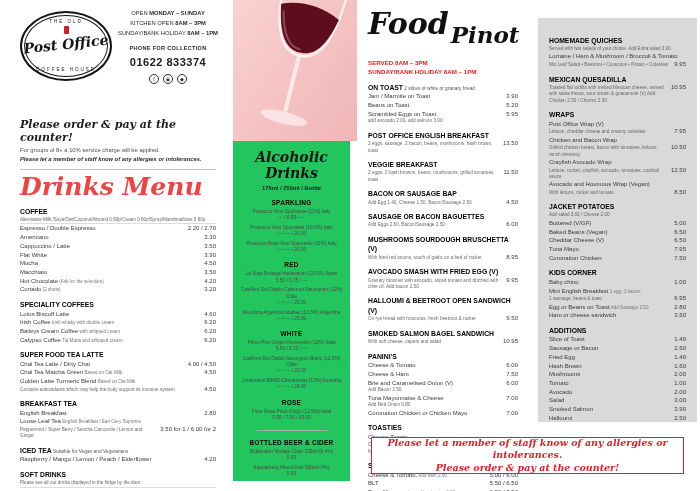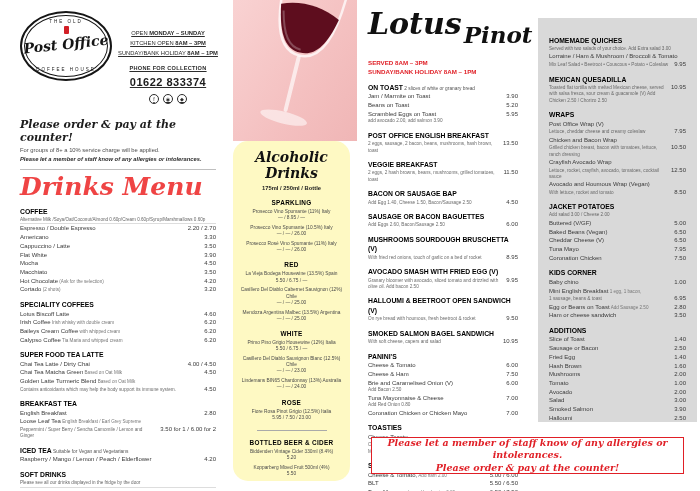--- a/index.html
+++ b/index.html
@@ -9,21 +9,21 @@
 
   
   .left-col{position:absolute;left:20px;top:8px;width:196px;}
   .hdr{position:relative;height:108px;}
   .logo{position:absolute;left:0;top:3px;width:88px;height:66px;border:2px solid #151515;border-radius:50%;}
   .logo::after{content:"";position:absolute;inset:2px;border:1px solid #151515;border-radius:50%;}
   .logo-top{position:absolute;top:6px;left:0;right:0;text-align:center;font-size:4.5px;letter-spacing:2px;color:#151515;}
   .postbox{position:absolute;top:13px;left:50%;margin-left:-2.5px;width:5px;height:8px;background:#d21f26;border-radius:1px;}
   .logo-name{position:absolute;top:23px;left:0;right:0;text-align:center;font-size:14px;color:#151515;transform:rotate(-6deg);}
   .logo-bottom{position:absolute;bottom:7px;left:0;right:0;text-align:center;font-size:4.5px;letter-spacing:2px;color:#151515;}
-  .hours{position:absolute;left:96px;top:21px;width:104px;text-align:center;font-size:5.8px;line-height:1.7;color:#2c2c2c;text-decoration:underline;}
+  .hours{position:absolute;left:96px;top:1px;width:104px;text-align:center;font-size:5.8px;line-height:1.7;color:#2c2c2c;}
   .hours b{font-weight:bold;}
   .phone-label{margin-top:5px;font-weight:bold;font-size:5.6px;letter-spacing:.3px;}
   .phone{font-weight:bold;font-size:11px;letter-spacing:.5px;color:#1c1c1c;}
   .social{margin-top:2px;display:flex;justify-content:center;gap:4px;}
   .social span{width:8px;height:8px;border:1px solid #2c2c2c;border-radius:50%;font-size:5px;line-height:8px;display:inline-block;color:#2c2c2c;}
   .order-note{font-size:11px;color:#1d1d1d;margin-top:2px;}
   .service-note{font-size:5.8px;margin-top:3px;color:#4c4c4c;}
   .allergy-note{font-size:5.8px;margin-top:3px;font-weight:bold;font-style:italic;color:#2c2c2c;}
   .ruler{border:none;border-top:1px solid #bfbfbf;margin:7px 0 2px;}
   .menu-title{font-size:25px;color:#ef4444;margin:2px 0 2px;}
@@ -35,22 +35,22 @@
   .m-item{margin:0;}
   .m-row{display:flex;justify-content:space-between;align-items:baseline;}
   .m-name{font-size:6px;line-height:1.45;color:#3a3a3a;}
   .m-inote{font-size:4.6px;color:#777;}
   .m-price{font-size:6px;color:#3a3a3a;white-space:nowrap;margin-left:6px;}
   .m-desc{font-size:4.7px;color:#6a6a6a;line-height:1.35;}
 
   
   .photo{position:absolute;left:233px;top:0;width:124px;height:141px;
          background:linear-gradient(125deg,#f9d2d2 0%,#f4c0c0 60%,#f0b6b6 100%);overflow:hidden;}
-  .alcohol{position:absolute;left:233px;top:141px;width:117px;height:340px;background:#fef9c3;
-           padding:8px 7px;box-sizing:border-box;text-align:center;overflow:hidden;border-radius:15px;}
+  .alcohol{position:absolute;left:233px;top:141px;width:117px;height:340px;background:#22c55e;
+           padding:8px 7px;box-sizing:border-box;text-align:center;overflow:hidden;}
   .alc-title{font-size:14px;color:#111;}
   .alc-sub{font-weight:bold;font-size:5.8px;color:#222;margin:4px 0 2px;}
   .a-heading{font-weight:bold;font-size:6.4px;color:#000;margin:8px 0 3px;letter-spacing:.3px;}
   .a-item{margin-bottom:3.5px;}
   .a-name{font-size:4.8px;color:#4a4a4a;line-height:1.3;}
   .a-price{font-size:4.8px;color:#4a4a4a;line-height:1.3;}
   .a-divider{border-top:1px solid #aaa;width:70px;margin:9px auto 2px;}
 
   
   .food-col{position:absolute;left:368px;top:6px;width:150px;}
@@ -307,21 +307,21 @@
         </div>
         <div class="a-item">
           <div class="a-name">Kopparberg Mixed Fruit 500ml (4%)</div>
           <div class="a-price">5.50</div>
         </div>
       </div>
   </div>
 
   <div class="food-col">
     <div class="food-title">
-      <span class="food-a script">Lotus</span><span class="food-b script">Pinot</span>
+      <span class="food-a script">Food</span><span class="food-b script">Pinot</span>
     </div>
     <div class="served">
       <div><span class="pre">SERVED </span><b>8AM – 3PM</b></div>
       <div><span class="pre">SUNDAY/BANK HOLIDAY </span><b>8AM – 1PM</b></div>
     </div>
     <div id="food-sections">
         <div class="m-section">
           <div class="m-heading"><span>ON TOAST</span><span class="m-hnote"> 2 slices of white or granary bread</span></div>
           <div class="m-item">
             <div class="m-row">

